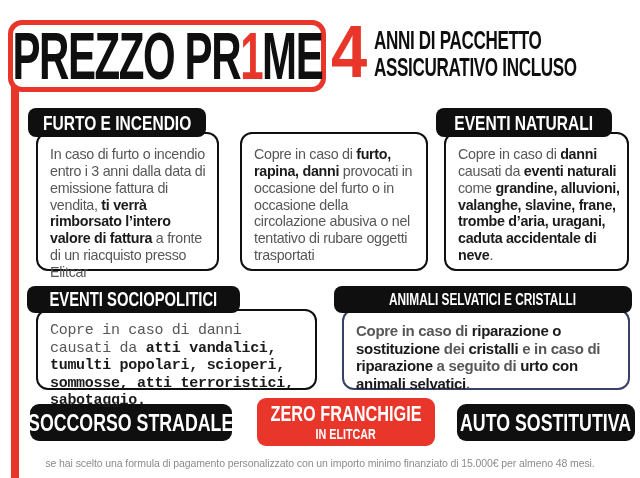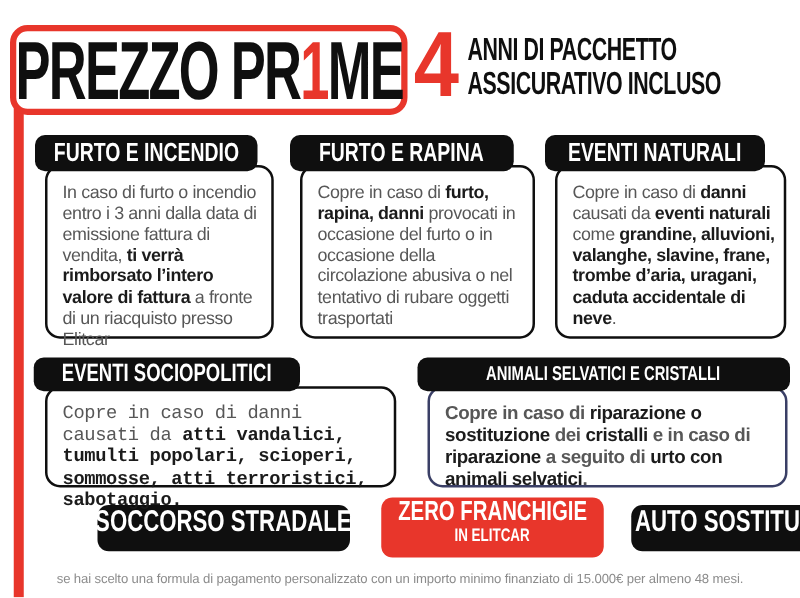--- a/index.html
+++ b/index.html
@@ -67,21 +67,21 @@
   .c3-pill{left:436px;top:108px;width:176px;height:29px;font-size:21px;}
   .c3-box {left:444px;top:132px;width:185px;height:139px;padding:12px 7px 4px 12px;font-size:14.3px;line-height:1.18;}
   .c4-pill{left:27px;top:286px;width:213px;height:27px;font-size:20px;}
   .c4-box {left:36px;top:309px;width:281px;height:81px;padding:11px 8px 4px 12px;font-size:15px;line-height:1.17;font-family:Liberation Mono, monospace;}
   .c5-pill{left:334px;top:286px;width:298px;height:27px;font-size:16px;}
   .c5-box {left:342px;top:309px;width:288px;height:81px;padding:11px 8px 4px 12px;font-size:15px;line-height:1.17;font-weight:bold;}
 
   
   .badge{
     position:absolute;background:var(--ink);color:#fff;border-radius:9px;
-    display:flex;flex-direction:column;align-items:center;margin-left:48px;
+    display:flex;flex-direction:column;align-items:center;justify-content:center;
   }
   .badge .cond{
     font-weight:700;white-space:nowrap;display:inline-block;transform:scaleX(0.74);
   }
   .badge.red{background:var(--red);}
   .b1{left:30px;top:404px;width:202px;height:37px;font-size:24px;}
   .b2{left:257px;top:398px;width:178px;height:48px;font-size:22px;line-height:1.0;}
   .b2 .line2{font-size:14.5px;margin-top:2px;}
   .b3{left:457px;top:404px;width:178px;height:37px;font-size:24px;}
 
@@ -105,23 +105,20 @@
   <div class="sub-lines">
     <span>ANNI DI PACCHETTO</span>
     <span>ASSICURATIVO INCLUSO</span>
   </div>
 
   <div class="pill c1-pill">
     <span class="cond">FURTO E INCENDIO</span>
   </div>
   <div class="cbox c1-box"><span>In caso di furto o incendio entro i 3 anni dalla data di emissione fattura di vendita, </span><b>ti verrà rimborsato l’intero valore di fattura</b><span> a fronte di un riacquisto presso Elitcar</span></div>
 
-  <div class="pill c2-pill">
-    <span class="cond">FURTO E RAPINA</span>
-  </div>
   <div class="cbox c2-box"><span>Copre in caso di </span><b>furto, rapina, danni</b><span> provocati in occasione del furto o in occasione della circolazione abusiva o nel tentativo di rubare oggetti trasportati</span></div>
 
   <div class="pill c3-pill">
     <span class="cond">EVENTI NATURALI</span>
   </div>
   <div class="cbox c3-box"><span>Copre in caso di </span><b>danni</b><span> causati da </span><b>eventi naturali</b><span> come </span><b>grandine, alluvioni, valanghe, slavine, frane, trombe d’aria, uragani, caduta accidentale di neve</b><span>.</span></div>
 
   <div class="pill c4-pill">
     <span class="cond">EVENTI SOCIOPOLITICI</span>
   </div>

